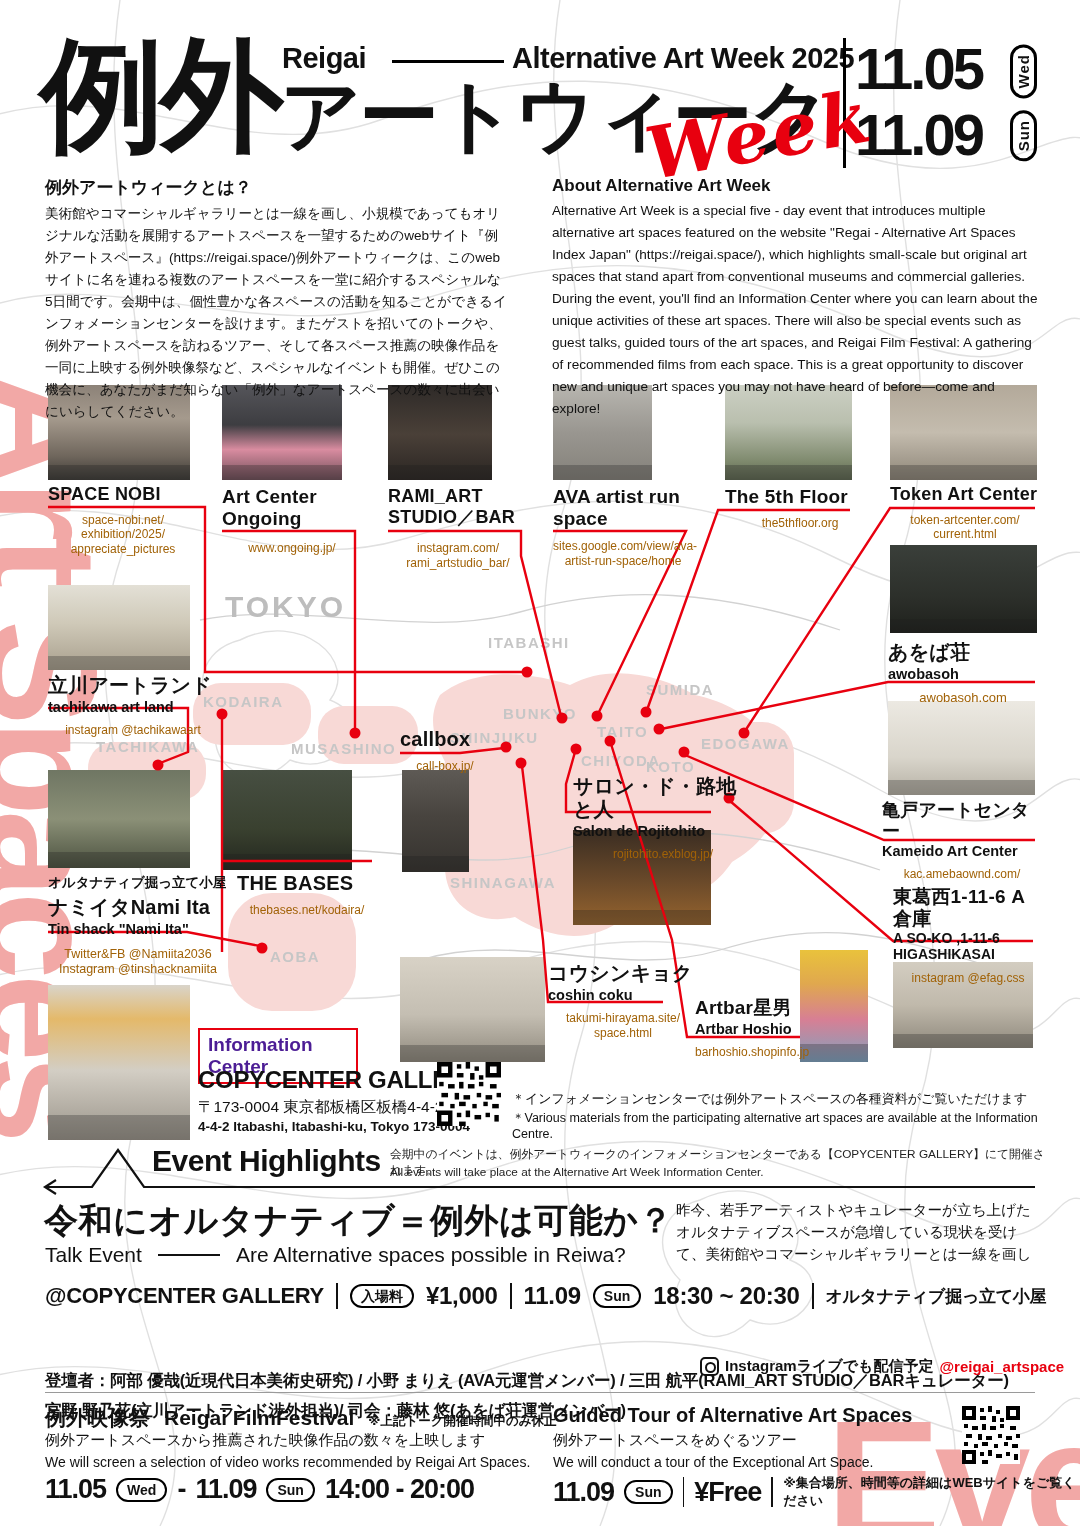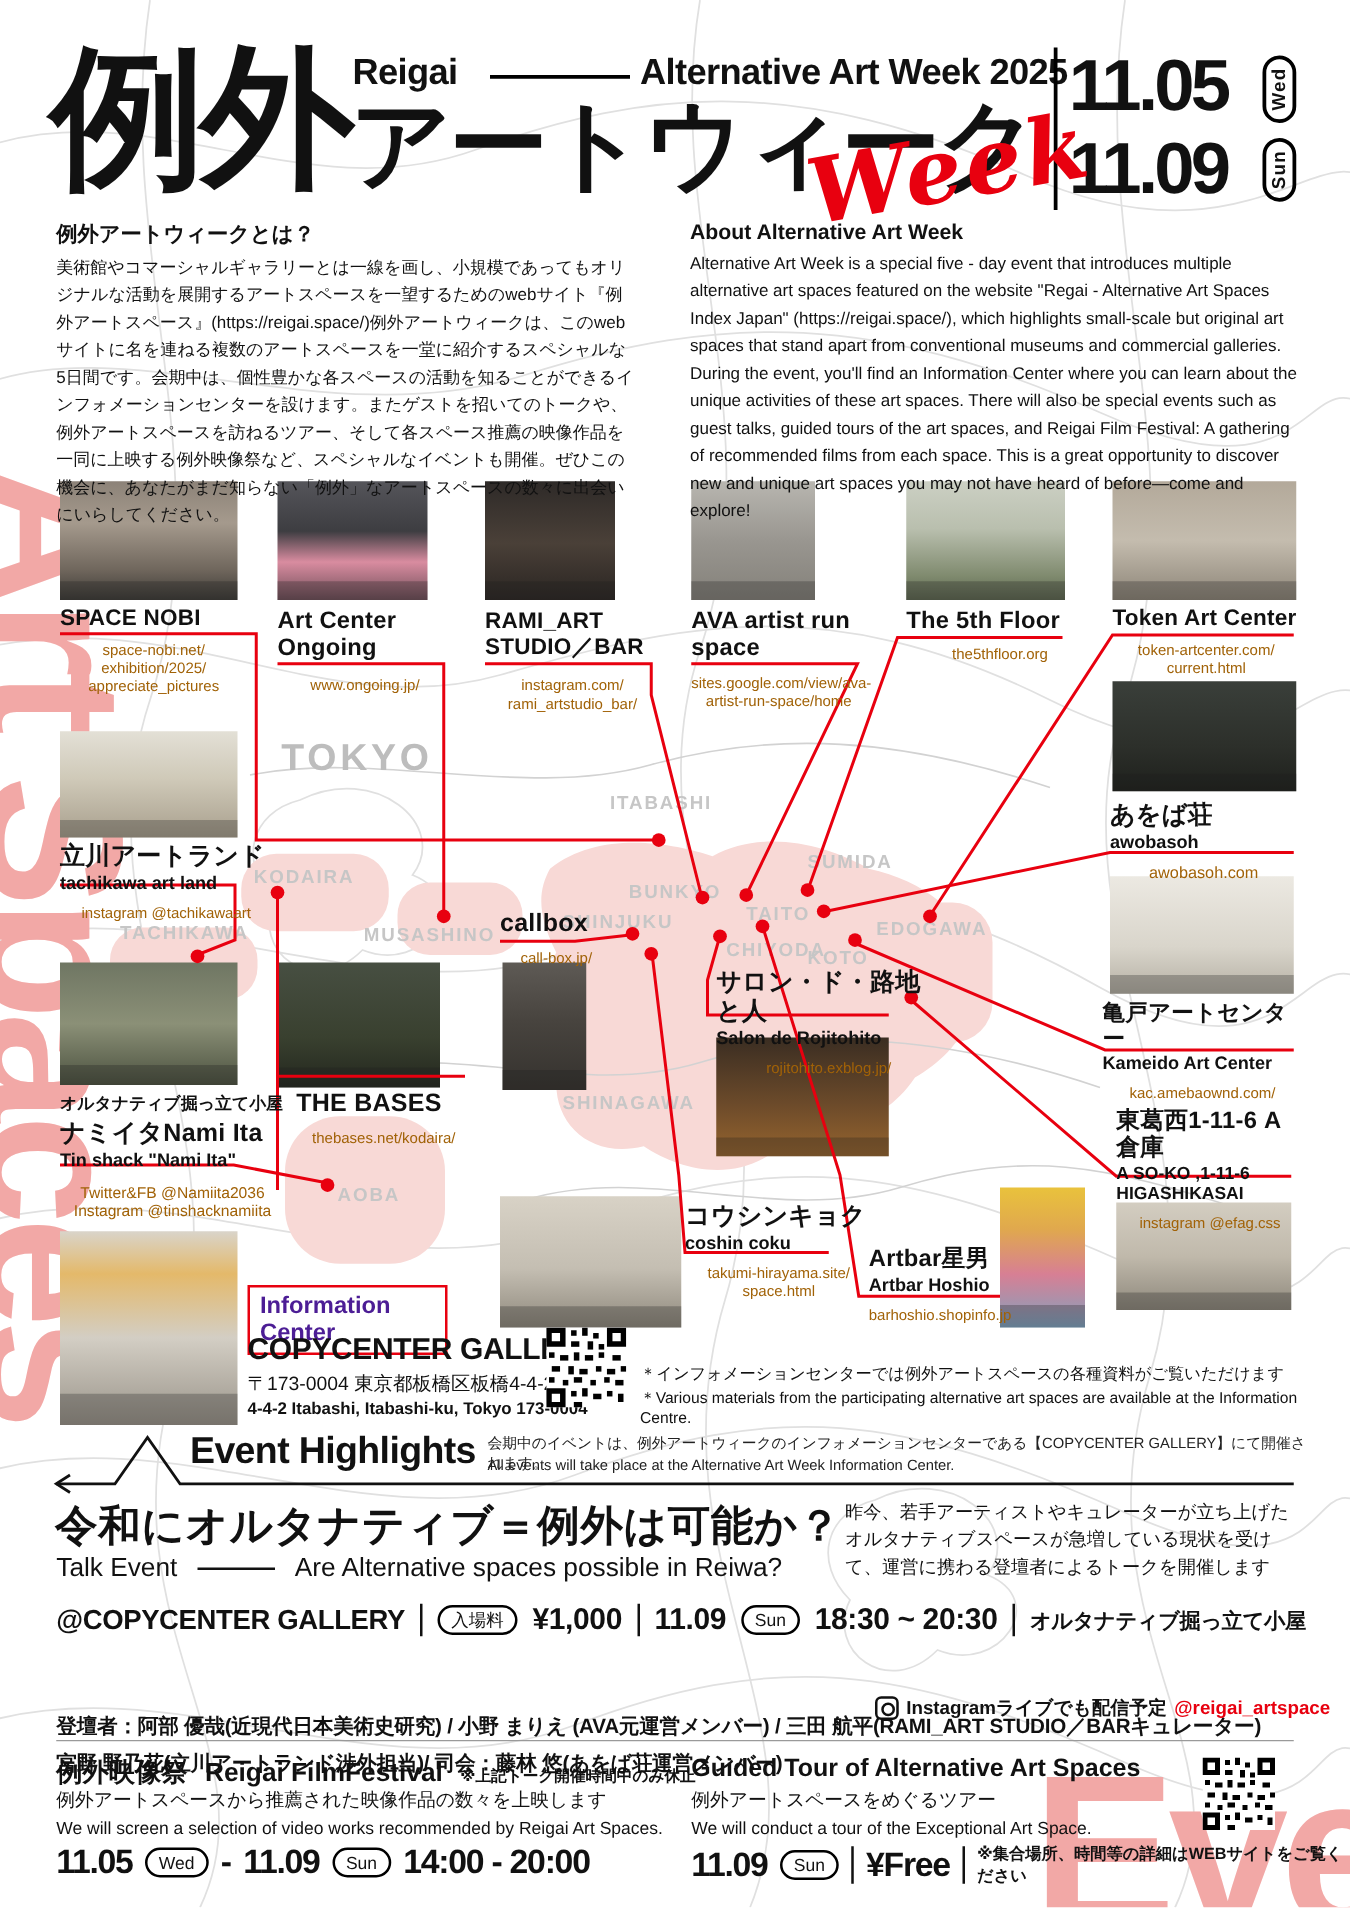--- a/index.html
+++ b/index.html
@@ -68,21 +68,21 @@
   
   .eh-title{position:absolute;left:152px;top:1144px;font-size:30px;font-weight:bold;z-index:4;letter-spacing:-.5px;}
   .eh-note{position:absolute;left:390px;z-index:4;font-size:11.8px;color:#222;}
   .talk-title{position:absolute;left:44px;top:1198px;font-size:34px;font-weight:bold;z-index:4;letter-spacing:.5px;}
   .talk-en{position:absolute;left:45px;top:1243px;font-size:21px;z-index:4;display:flex;align-items:center;}
   .dash{display:inline-block;width:62px;height:2px;background:#111;margin:0 16px;}
   .talk-desc{position:absolute;left:676px;top:1200px;width:366px;font-size:14.6px;line-height:1.5;z-index:4;}
   .venue-row{position:absolute;left:45px;top:1282px;display:flex;align-items:center;gap:12px;z-index:4;}
   .venue-row .big{font-size:22px;font-weight:bold;letter-spacing:-.3px;}
   .sep{width:2px;height:26px;background:#111;}
-  .pill{border:2.5px solid #000;border-radius:14px;font-size:14px;font-weight:normal;padding:1px 9px;line-height:18px;display:inline-block;}
+  .pill{border:2.5px solid #000;border-radius:14px;font-size:14px;font-weight:bold;padding:1px 9px;line-height:18px;display:inline-block;}
   .speakers{position:absolute;left:45px;font-size:16.5px;font-weight:bold;z-index:4;letter-spacing:-.2px;margin-top:44px;}
   .ig-row{position:absolute;left:700px;top:1357px;display:flex;align-items:center;gap:6px;z-index:4;font-size:15px;font-weight:bold;}
   .ig-icon{width:15px;height:15px;border:2.5px solid #111;border-radius:5px;position:relative;display:inline-block;}
   .ig-icon::before{content:"";position:absolute;left:3px;top:3px;width:7px;height:7px;border:2px solid #111;border-radius:50%;}
   .handle{color:#e8000f;}
   .rule{position:absolute;left:45px;top:1392px;width:990px;height:1px;background:#9a9a9a;z-index:4;}
   .ff-title{position:absolute;left:45px;top:1404px;z-index:4;display:flex;align-items:baseline;gap:14px;}
   .ff-title .b{font-size:21px;font-weight:bold;}
   .ff-title .small{font-size:12.5px;font-weight:bold;}
   .line15{font-size:15px;z-index:4;position:absolute;}
@@ -369,21 +369,21 @@
   <div class="eh-title">Event Highlights</div>
   <div class="eh-note" style="top:1147px;width:655px">会期中のイベントは、例外アートウィークのインフォメーションセンターである【COPYCENTER GALLERY】にて開催されます。</div>
   <div class="eh-note" style="top:1165px;width:655px">All events will take place at the Alternative Art Week Information Center.</div>
 
   <div class="talk-title">令和にオルタナティブ＝例外は可能か？</div>
   <div class="talk-en">
     <span>Talk Event</span>
     <span class="dash"></span>
     <span>Are Alternative spaces possible in Reiwa?</span>
   </div>
-  <div class="talk-desc">昨今、若手アーティストやキュレーターが立ち上げたオルタナティブスペースが急増している現状を受けて、運営に携わる登壇者によるトークを開催します</div>
+  <div class="talk-desc">昨今、若手アーティストやキュレーターが立ち上げたオルタナティブスペースが急増している現状を受けて、美術館やコマーシャルギャラリーとは一線を画し</div>
 
   <div class="venue-row">
     <span class="big">@COPYCENTER GALLERY</span>
     <span class="sep"></span>
     <span class="pill">入場料</span>
     <span class="big" style="font-size:24px">¥1,000</span>
     <span class="sep"></span>
     <span class="big" style="font-size:24px">11.09</span>
     <span class="pill">Sun</span>
     <span class="big" style="font-size:24px">18:30 ~ 20:30</span>

